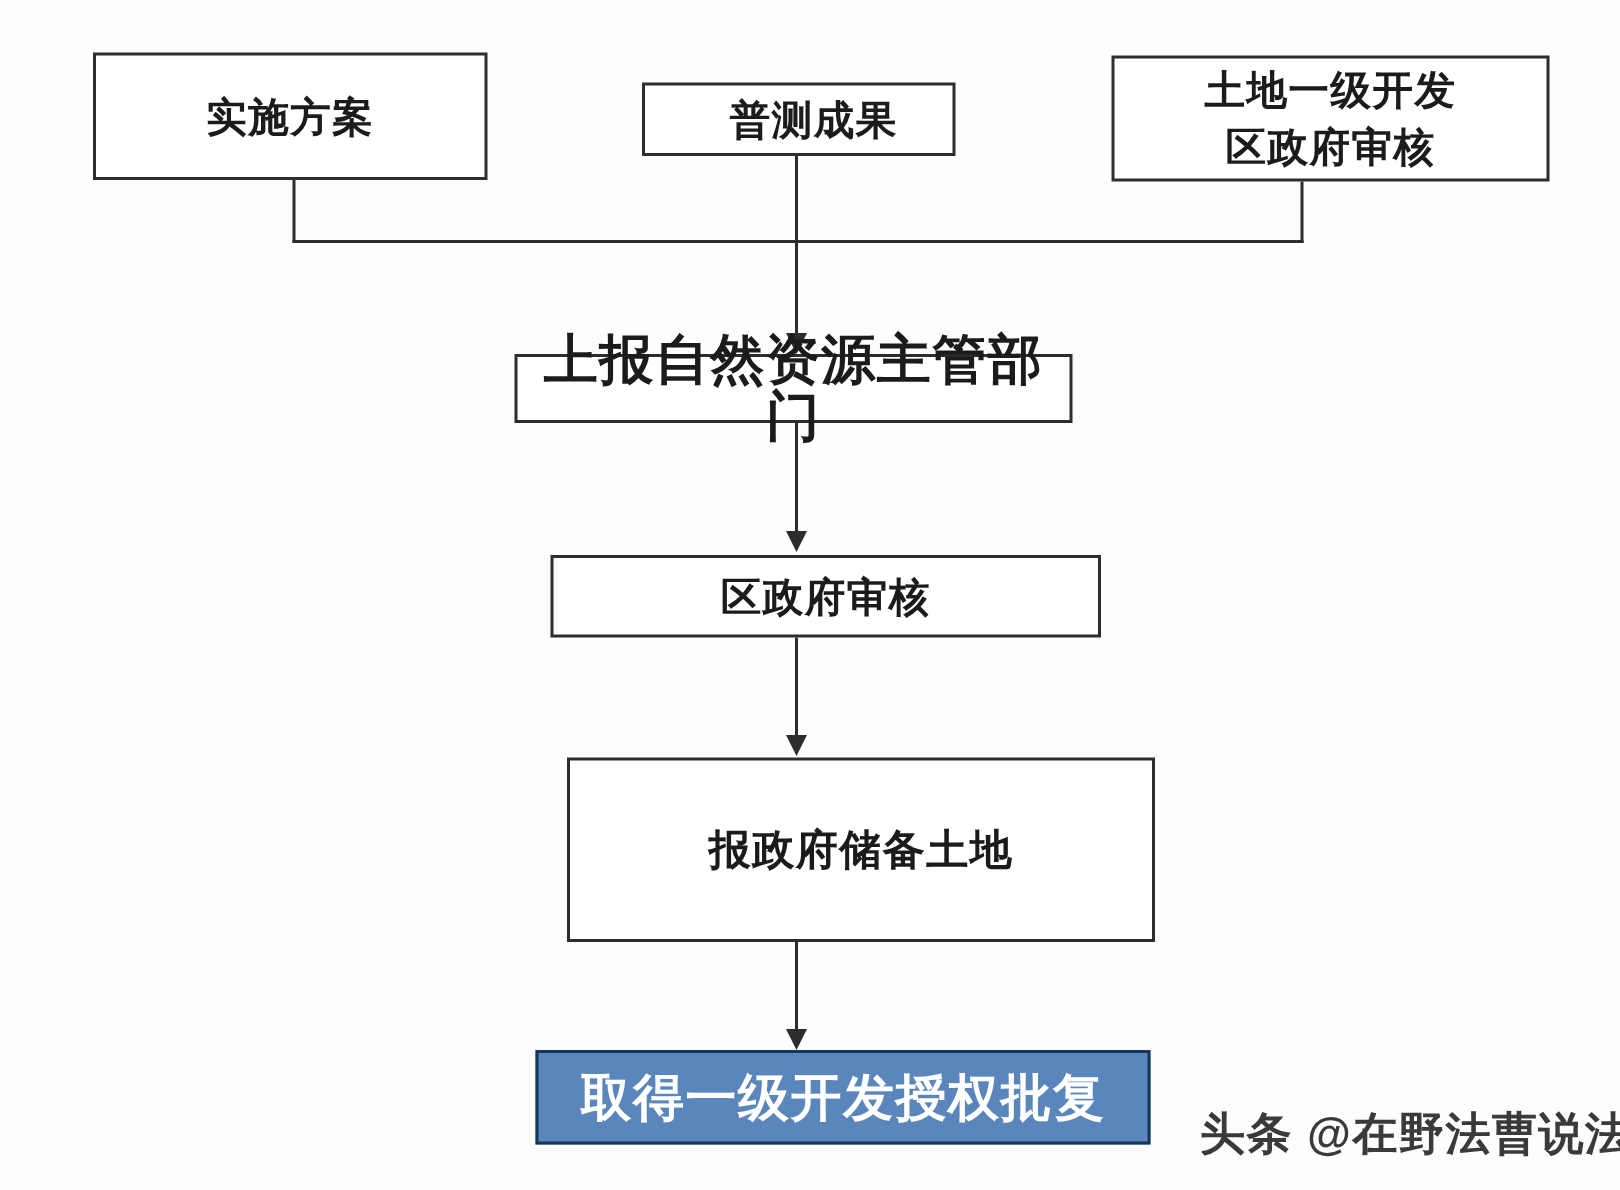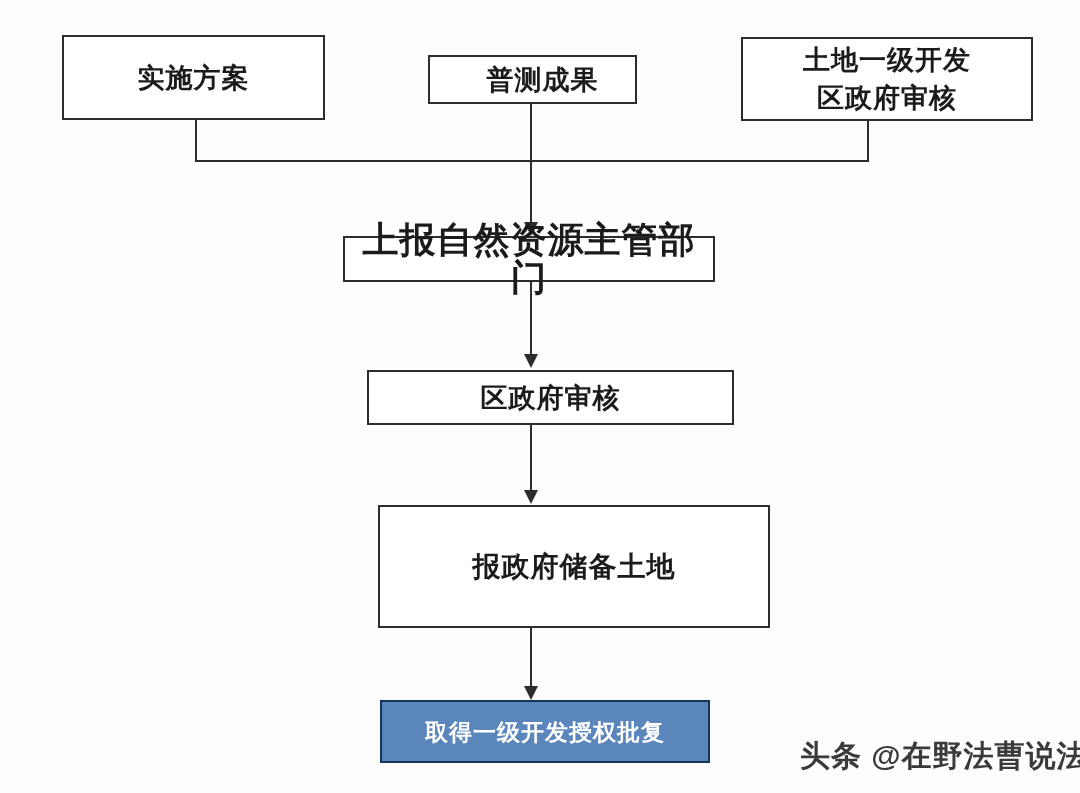--- a/index.html
+++ b/index.html
@@ -34,26 +34,25 @@
     text-align: center;
     line-height: 38px;
   }
   #box-regional { left: 62px;  top: 35px;  width: 263px; height: 85px; }
   #box-survey   { left: 428px; top: 55px;  width: 209px; height: 49px; padding-left: 20px; }
   #box-plan     { left: 741px; top: 37px;  width: 292px; height: 84px; }
   #box-report   { left: 343px; top: 236px; width: 372px; height: 46px; font-size: 36px; }
   #box-district { left: 367px; top: 370px; width: 367px; height: 55px; }
   #box-meeting  { left: 333px; top: 505px; width: 392px; height: 123px; line-height: 40px; font-size: 28px; margin-left: 45px; }
   #box-approval {
-    left: 357px; top: 700px; width: 330px; height: 63px;
+    left: 357px; top: 700px; width: 410px; height: 63px;
     background: var(--highlight-fill, #5a86bc);
     border: 2px solid var(--highlight-border, #16355a);
     color: var(--highlight-text, #ffffff);
-    font-size: 23px;
-    margin-left: 23px;
+    font-size: 34px;
   }
   .connector-v {
     position: absolute;
     width: 2px;
     background: var(--line, #2d2d2d);
   }
   .connector-h {
     position: absolute;
     height: 2px;
     background: var(--line, #2d2d2d);

